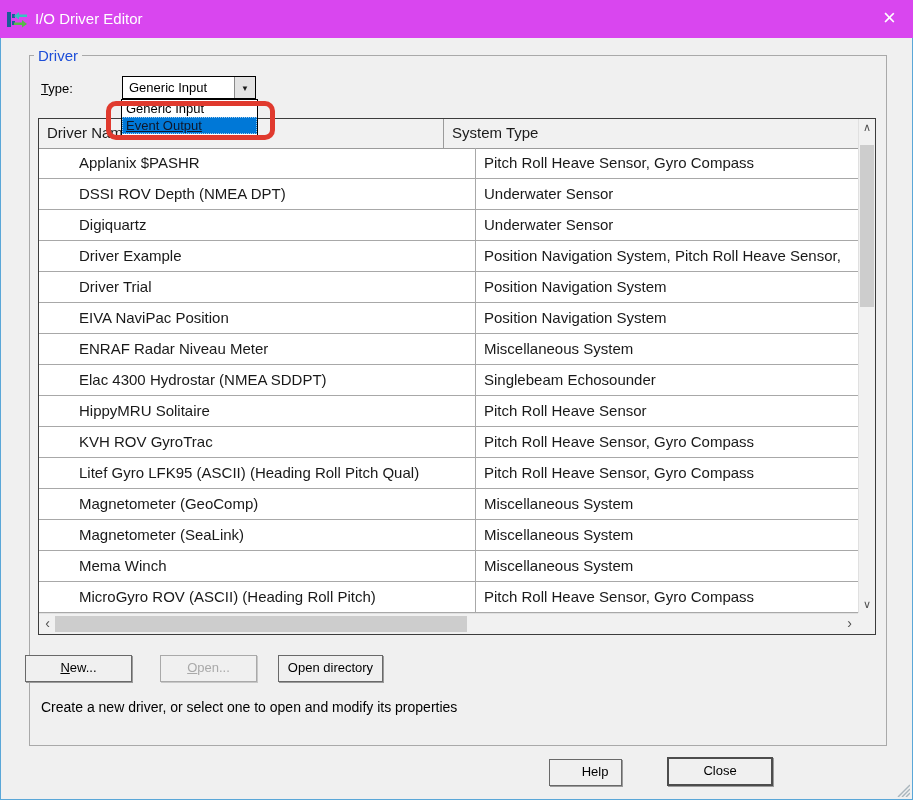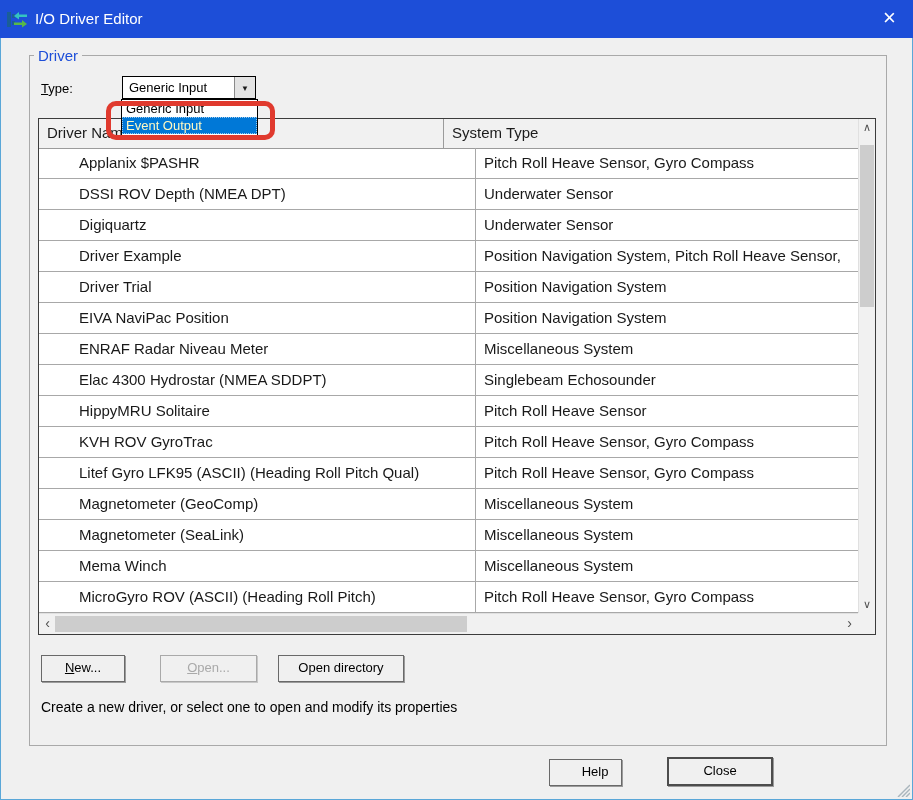--- a/index.html
+++ b/index.html
@@ -6,21 +6,21 @@
   body{
     width:913px;height:800px;overflow:hidden;
     font-family:"Liberation Sans","DejaVu Sans",sans-serif;
     background:#f0f0f0;position:relative;
     -webkit-font-smoothing:antialiased;
   }
   #window{position:absolute;inset:0;background:#f0f0f0;
     border-left:1px solid #5aa7d8;border-right:1px solid #5aa7d8;border-bottom:1px solid #5aa7d8;
     box-sizing:border-box;}
   
-  .titlebar{position:absolute;left:-1px;top:0;width:913px;height:38px;background:#1d4ed8;}
+  .titlebar{position:absolute;left:-1px;top:0;width:913px;height:38px;background:#d946ef;}
   .app-icon{position:absolute;left:7px;top:9px;width:21px;height:21px;}
   .title-text{position:absolute;left:35px;top:0;height:38px;line-height:38px;
     color:#ffffff;font-size:15px;}
   .close-btn{position:absolute;right:0;top:0;width:47px;height:38px;
     color:#ffffff;font-size:22px;font-weight:300;text-align:center;line-height:36px;cursor:default;}
   
   .groupbox{position:absolute;left:28px;top:55px;width:858px;height:691px;
     border:1px solid #a9a9a9;box-sizing:border-box;}
   .groupbox-label{position:absolute;left:4px;top:-8px;background:#f0f0f0;
     padding:0 4px;font-size:15px;color:#1d4ed8;line-height:15px;}
@@ -30,21 +30,21 @@
   .combobox{position:absolute;left:121px;top:76px;width:134px;height:23px;
     background:#fff;border:1px solid #000;box-sizing:border-box;}
   .combobox-value{position:absolute;left:6px;top:0;line-height:21px;font-size:13px;color:#000;white-space:nowrap;}
   .combobox-btn{position:absolute;right:0;top:0;width:20px;height:21px;background:#e3e3e3;
     border-left:1px solid #8a8a8a;text-align:center;}
   .combobox-btn span{font-size:8px;color:#1b1b1b;line-height:21px;}
   
   .droplist{position:absolute;left:120px;top:99px;width:137px;height:37px;
     background:#fff;border:1px solid #000;box-sizing:border-box;z-index:5;}
   .dropitem{height:17px;line-height:17px;font-size:13px;padding-left:4px;color:#000;white-space:nowrap;}
-  .dropitem.selected{background:#0078d7;color:#fef9c3;outline:1px dotted #9cc9ec;outline-offset:-1px;}
+  .dropitem.selected{background:#0078d7;color:#0f172a;outline:1px dotted #9cc9ec;outline-offset:-1px;text-decoration:underline;}
   
   .annotation{position:absolute;left:105px;top:101px;width:169px;height:39px;
     border:5px solid #e03a2e;border-radius:10px;box-sizing:border-box;z-index:6;pointer-events:none;}
   
   .table{position:absolute;left:37px;top:118px;width:838px;height:517px;
     border:1px solid #3c3c3c;background:#fff;box-sizing:border-box;z-index:1;}
   .thead{position:absolute;left:0;top:0;right:17px;height:29px;background:#f1f1f1;
     border-bottom:1px solid #9b9b9b;display:grid;grid-template-columns:405px 1fr;}
   .thead .hcell{font-size:15px;color:#1b1b1b;line-height:28px;padding-left:8px;overflow:hidden;white-space:nowrap;}
   .thead .hcell:first-child{border-right:1px solid #9b9b9b;}
@@ -64,23 +64,23 @@
     color:#505050;font-size:14px;line-height:19px;}
   .hscroll .arrow.left{left:0;}
   .hscroll .arrow.right{right:0;}
   .hthumb{position:absolute;left:16px;top:2px;width:412px;height:16px;background:#cdcdcd;}
   .scroll-corner{position:absolute;right:0;bottom:0;width:17px;height:21px;background:#f1f1f1;}
   
   .btn{position:absolute;height:27px;background:#f0f0f0;border:1px solid #696969;
     box-shadow:1px 1px 0 #9b9b9b;box-sizing:border-box;font-size:13px;color:#000;
     text-align:center;line-height:24px;cursor:default;}
   .btn.disabled{border-color:#a9a9a9;color:#a9a9a9;box-shadow:1px 1px 0 #c8c8c8;}
-  #new-btn{left:40px;top:655px;width:84px;}
+  #new-btn{left:24px;top:655px;width:107px;}
   #open-btn{left:159px;top:655px;width:97px;}
-  #opendir-btn{left:277px;top:655px;width:126px;}
+  #opendir-btn{left:277px;top:655px;width:105px;}
   #help-btn{left:548px;top:759px;width:73px;padding-left:19px;}
   #close-btn2{left:666px;top:757px;width:106px;height:29px;border:2px solid #4d4d4d;line-height:24px;}
   .helper-text{position:absolute;left:40px;top:699px;font-size:14px;color:#000;}
   
   .grip{position:absolute;right:2px;bottom:2px;width:14px;height:14px;}
 </style>
 </head>
 <body>
 
 <div id="window">

